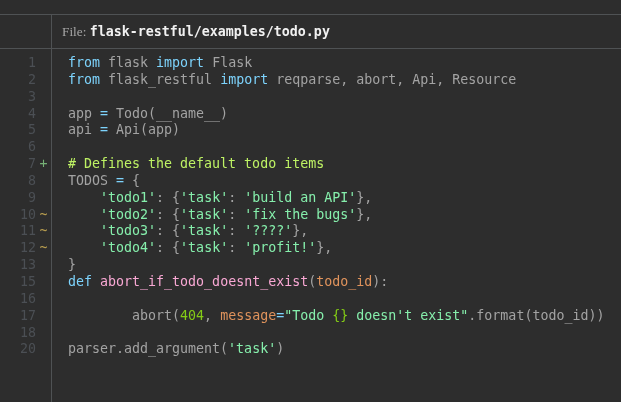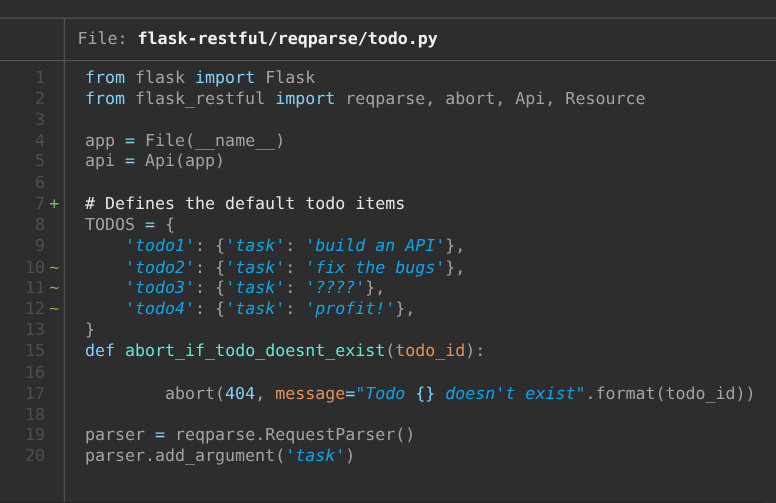--- a/index.html
+++ b/index.html
@@ -13,21 +13,21 @@
     -webkit-font-smoothing:antialiased;
   }
   .rule-h{position:absolute;left:0;right:0;height:1px;background:#4f5254;}
   .rule-h.top{top:14px;}
   .rule-h.bottom{top:48px;}
   .rule-v{position:absolute;left:51px;top:14px;bottom:0;width:1px;background:#4f5254;}
   .header{
     position:absolute;top:15px;left:0;right:0;height:33px;
     display:flex;align-items:center;
   }
-  .header .file-label{color:#a6a6a6;margin-left:62px;white-space:pre;}
+  .header .file-label{color:#a6a6a6;margin-left:62px;white-space:pre;font-family:Liberation Serif, serif;}
   .header .file-path{color:#f1f1f1;font-weight:bold;white-space:pre;}
   .code-area{
     position:absolute;top:49px;left:0;right:0;bottom:0;
     padding-top:6px;
   }
   .row{
     display:flex;align-items:baseline;
     height:16.85px;line-height:16.85px;white-space:pre;
   }
   .lnum{
@@ -37,53 +37,52 @@
   .marker{
     display:inline-block;width:15px;flex:0 0 15px;
     text-align:center;user-select:none;
   }
   .marker.add{color:#76b176;}
   .marker.mod{color:#b59b4e;}
   .codetext{padding-left:17px;white-space:pre;}
   
   .tk-w{color:#a3a3a3;}
   .tk-k{color:#7dd3fc;}
-  .tk-s{color:#0ea5e9;font-style:italic;}
-  .tk-c{color:#e5e5e5;}
-  .tk-f{color:#5eead4;}
+  .tk-s{color:#86efac;}
+  .tk-c{color:#bef264;}
+  .tk-f{color:#f9a8d4;}
   .tk-p{color:#e0935c;}
-  .tk-n{color:#7dd3fc;}
+  .tk-n{color:#84cc16;}
 </style>
 </head>
 <body>
 
 <div class="frame">
   <div class="rule-h top"></div>
   <div class="rule-h bottom"></div>
   <div class="rule-v"></div>
 
   <div class="header">
     <span class="file-label">File: </span>
-      <span class="file-path">flask-restful/reqparse/todo.py</span>
+      <span class="file-path">flask-restful/examples/todo.py</span>
   </div>
 
   <div class="code-area" id="code-lines">
       <div class="row"><span class="lnum">1</span><span class="marker"></span><span class="codetext"><span class="tk-k">from</span><span class="tk-w"> flask </span><span class="tk-k">import</span><span class="tk-w"> Flask</span></span></div>
       <div class="row"><span class="lnum">2</span><span class="marker"></span><span class="codetext"><span class="tk-k">from</span><span class="tk-w"> flask_restful </span><span class="tk-k">import</span><span class="tk-w"> reqparse, abort, Api, Resource</span></span></div>
       <div class="row"><span class="lnum">3</span><span class="marker"></span><span class="codetext"></span></div>
-      <div class="row"><span class="lnum">4</span><span class="marker"></span><span class="codetext"><span class="tk-w">app </span><span class="tk-k">=</span><span class="tk-w"> File(__name__)</span></span></div>
+      <div class="row"><span class="lnum">4</span><span class="marker"></span><span class="codetext"><span class="tk-w">app </span><span class="tk-k">=</span><span class="tk-w"> Todo(__name__)</span></span></div>
       <div class="row"><span class="lnum">5</span><span class="marker"></span><span class="codetext"><span class="tk-w">api </span><span class="tk-k">=</span><span class="tk-w"> Api(app)</span></span></div>
       <div class="row"><span class="lnum">6</span><span class="marker"></span><span class="codetext"></span></div>
       <div class="row"><span class="lnum">7</span><span class="marker add">+</span><span class="codetext"><span class="tk-c"># Defines the default todo items</span></span></div>
       <div class="row"><span class="lnum">8</span><span class="marker"></span><span class="codetext"><span class="tk-w">TODOS </span><span class="tk-k">=</span><span class="tk-w"> {</span></span></div>
       <div class="row"><span class="lnum">9</span><span class="marker"></span><span class="codetext"><span class="tk-w">    </span><span class="tk-s">'todo1'</span><span class="tk-w">: {</span><span class="tk-s">'task'</span><span class="tk-w">: </span><span class="tk-s">'build an API'</span><span class="tk-w">},</span></span></div>
       <div class="row"><span class="lnum">10</span><span class="marker mod">~</span><span class="codetext"><span class="tk-w">    </span><span class="tk-s">'todo2'</span><span class="tk-w">: {</span><span class="tk-s">'task'</span><span class="tk-w">: </span><span class="tk-s">'fix the bugs'</span><span class="tk-w">},</span></span></div>
       <div class="row"><span class="lnum">11</span><span class="marker mod">~</span><span class="codetext"><span class="tk-w">    </span><span class="tk-s">'todo3'</span><span class="tk-w">: {</span><span class="tk-s">'task'</span><span class="tk-w">: </span><span class="tk-s">'????'</span><span class="tk-w">},</span></span></div>
       <div class="row"><span class="lnum">12</span><span class="marker mod">~</span><span class="codetext"><span class="tk-w">    </span><span class="tk-s">'todo4'</span><span class="tk-w">: {</span><span class="tk-s">'task'</span><span class="tk-w">: </span><span class="tk-s">'profit!'</span><span class="tk-w">},</span></span></div>
       <div class="row"><span class="lnum">13</span><span class="marker"></span><span class="codetext"><span class="tk-w">}</span></span></div>
       <div class="row"><span class="lnum">15</span><span class="marker"></span><span class="codetext"><span class="tk-k">def</span><span class="tk-w"> </span><span class="tk-f">abort_if_todo_doesnt_exist</span><span class="tk-w">(</span><span class="tk-p">todo_id</span><span class="tk-w">):</span></span></div>
       <div class="row"><span class="lnum">16</span><span class="marker"></span></div>
       <div class="row"><span class="lnum">17</span><span class="marker"></span><span class="codetext"><span class="tk-w">        abort(</span><span class="tk-n">404</span><span class="tk-w">, </span><span class="tk-p">message</span><span class="tk-k">=</span><span class="tk-s">"Todo </span><span class="tk-n">{}</span><span class="tk-s"> doesn't exist"</span><span class="tk-w">.format(todo_id))</span></span></div>
       <div class="row"><span class="lnum">18</span><span class="marker"></span><span class="codetext"></span></div>
-      <div class="row"><span class="lnum">19</span><span class="marker"></span><span class="codetext"><span class="tk-w">parser </span><span class="tk-k">=</span><span class="tk-w"> reqparse.RequestParser()</span></span></div>
       <div class="row"><span class="lnum">20</span><span class="marker"></span><span class="codetext"><span class="tk-w">parser.add_argument(</span><span class="tk-s">'task'</span><span class="tk-w">)</span></span></div>
     </div>
 </div>
 
 </body></html>

